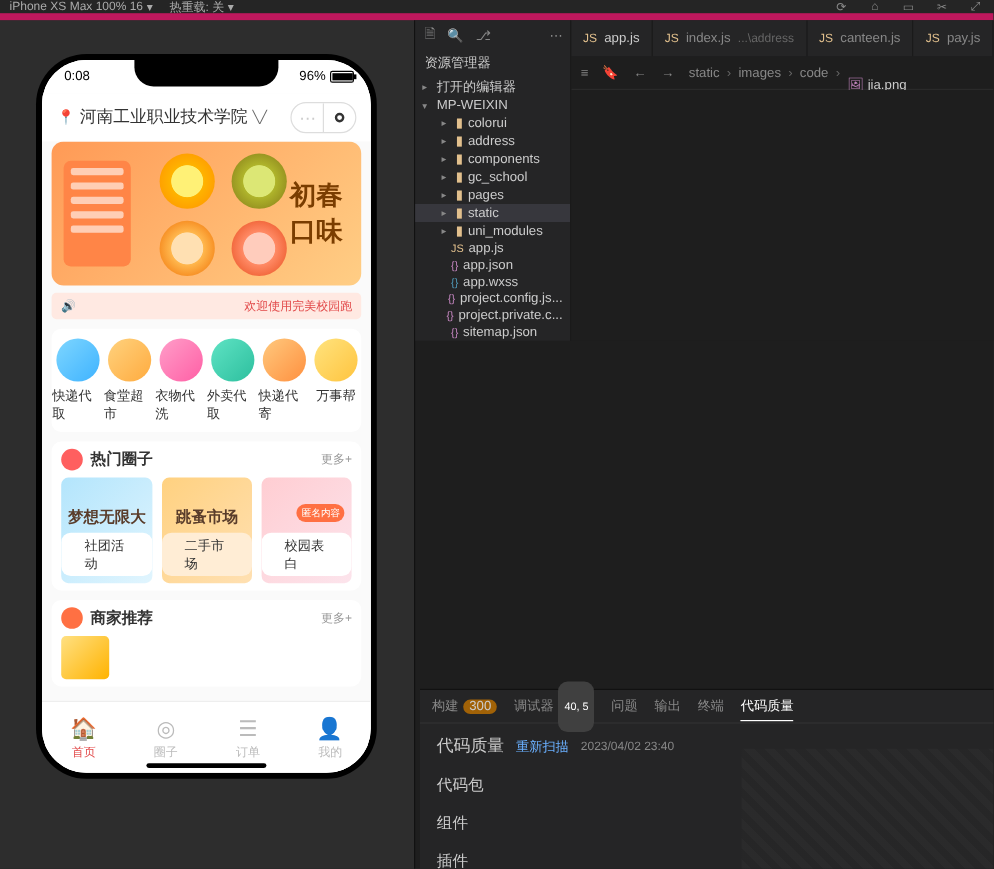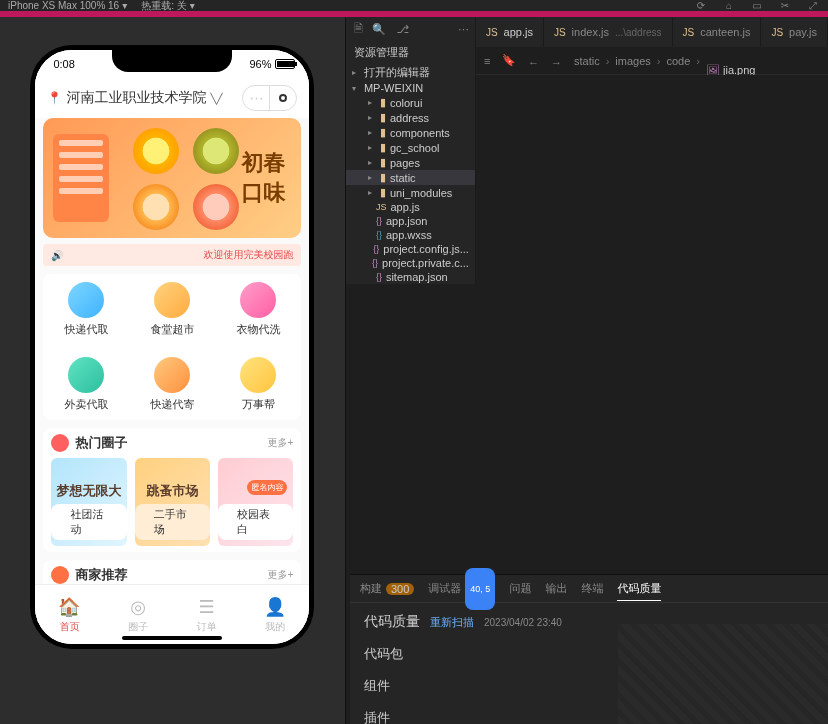--- a/index.html
+++ b/index.html
@@ -44,21 +44,21 @@
   .f2{ background: radial-gradient(circle,#dce775 40%,#afb42b 42%,#827717); top:10px; left:150px;}
   .f3{ background: radial-gradient(circle,#ffe0b2 40%,#ffb74d 42%,#ef6c00); top:66px; left:90px;}
   .f4{ background: radial-gradient(circle,#ffccbc 40%,#ff8a65 42%,#e64a19); top:66px; left:150px;}
   .banner .txt{ position:absolute; right:16px; top:30px; font-size:22px; color:#7a3d00; font-weight:bold; writing-mode:horizontal-tb;}
   .banner .txt2{ position:absolute; right:16px; top:60px; font-size:22px; color:#7a3d00; font-weight:bold;}
 
   .notice { height:22px; background:#ffe9e2; border-radius:4px; margin-top:6px; display:flex; align-items:center; padding:0 8px; color:#e24b4b; font-size:10px;}
   .notice .nicon{ font-size:10px;}
   .notice .ntext{ margin-left:auto;}
 
-  .grid-services{ display:grid; grid-template-columns:repeat(3,1fr); gap:20px 0; margin-top:8px; background:#fff; border-radius:8px; padding:8px 0;}
+  .grid-services{ display:grid; grid-template-columns:repeat(6,1fr); gap:2px 0; margin-top:8px; background:#fff; border-radius:8px; padding:8px 0;}
   .svc{ display:flex; flex-direction:column; align-items:center; gap:4px;}
   .svc .circle{ width:36px; height:36px; border-radius:50%;}
   .svc .label{ font-size:11px; color:#333;}
   .c0{background:linear-gradient(135deg,#7ed6ff,#3fb3ff);} 
   .c1{background:linear-gradient(135deg,#ffd27e,#ffab3f);} 
   .c2{background:linear-gradient(135deg,#ff9ec9,#ff5fa5);} 
   .c3{background:linear-gradient(135deg,#5fe3c4,#2dbf9e);} 
   .c4{background:linear-gradient(135deg,#ffc97e,#ff903f);} 
   .c5{background:linear-gradient(135deg,#ffe37e,#ffc43f);} 
   .c6{background:linear-gradient(135deg,#d89eff,#a85fff);} 
@@ -115,21 +115,21 @@
   .breadcrumb-bar .bc{ display:flex; gap:6px; align-items:center;}
   .breadcrumb-bar .bc .sep{ color:#666;}
   .editor-content{ flex:1; background:#1e1e1e;}
 
   
   .bottom-panel{ position:absolute; right:0; bottom:0; width:478px; height:150px; background:#252526; border-top:1px solid #111;}
   .bp-tabs{ height:28px; display:flex; align-items:center; gap:14px; padding:0 10px; font-size:11px; color:#888; border-bottom:1px solid #333;}
   .bp-tabs .bpt{ display:flex; align-items:center; gap:4px;}
   .bp-tabs .bpt.active{ color:#fff; border-bottom:1px solid #fff; padding-bottom:4px; margin-top:4px;}
   .badge-num{ background:#a16207; color:#ccc; font-size:11px; padding:0 5px; border-radius:8px;}
-  .badge-red{ background:#3b82f6; color:#fff; font-size:9px; padding:16px 5px; border-radius:8px;}
+  .badge-red{ background:#404040; color:#fff; font-size:9px; padding:16px 5px; border-radius:8px;}
   .bp-body{ padding:10px 14px; color:#ccc;}
   .bp-body .row1{ display:flex; align-items:center; gap:10px; font-size:14px;}
   .bp-body .link{ color:#6ab0ff; font-size:11px;}
   .bp-body .ts{ color:#888; font-size:10px;}
   .bp-body .sect{ margin-top:14px; font-size:13px;}
   .bp-decor{ position:absolute; right:0; bottom:0; width:210px; height:100px; opacity:.25; background:
      repeating-linear-gradient(45deg,#3a3a3a 0 6px,#2a2a2a 6px 12px);}
 </style>
 </head>
 <body>

